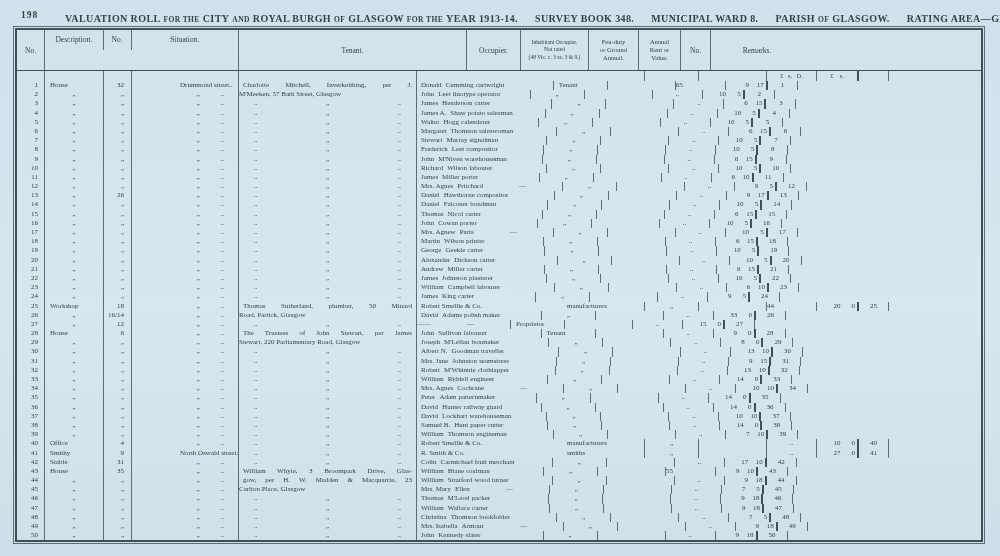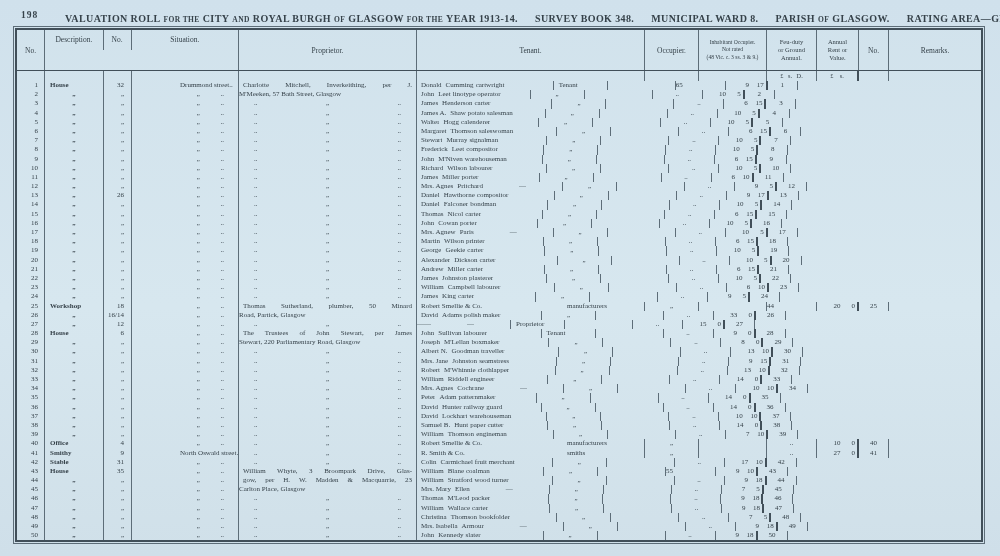--- a/index.html
+++ b/index.html
@@ -53,21 +53,21 @@
   .units .c:last-child { border-right:none; }
 
   
   .tbody { font-size:7px; }
   .trow { display:flex; height:9.2px; line-height:9.2px; }
   .c { border-right:1px solid #5d6d78; }
   .c.tf, .c.tl { border-right:none; }
   .c.rent { border-right:2px solid #414f59; }
   .c.rem { border-right:none; }
   .no   { text-align:right; padding-right:6px; }
-  .desc { padding-left:5px;font-weight:bold; }
+  .desc { padding-left:5px; }
   .desc.dit { padding-left:0; text-align:center; }
   .num  { text-align:right; padding-right:7px; }
   .sit  { display:flex; }
   .sit .stxt { flex:1; padding-left:4px; text-align:left;margin-left:44px; }
   .sit .stxt.dit { text-align:center; padding-left:0; }
   .sit .dots { padding-right:14px; }
   .prop.pj { text-align:justify; text-align-last:justify; padding:0 4px; }
   .prop.pc { }
   .prop.pd { display:flex; justify-content:space-between; padding:0 15px; }
   .tf, .tl { padding-left:4px; }
@@ -102,21 +102,20 @@
 
     <div class="thead">
       <div class="h w-no">No.</div>
       <div class="h grp w-grp">
         <div class="grp-bot">
           <div class="w-desc">Description.</div>
           <div class="w-num">No.</div>
           <div class="w-sit">Situation.</div>
         </div>
       </div>
-      <div class="h w-prop">Proprietor.</div>
       <div class="h w-ten">Tenant.</div>
       <div class="h w-ocr">Occupier.</div>
       <div class="h h3l h-inh w-inh">
         <div>Inhabitant Occupier.</div>
         <div>Not rated</div>
         <div>(48 Vic. c. 3 ss. 3 &amp; 9.)</div>
       </div>
       <div class="h h3l h-feu w-feu">
         <div>Feu-duty</div>
         <div>or Ground</div>

